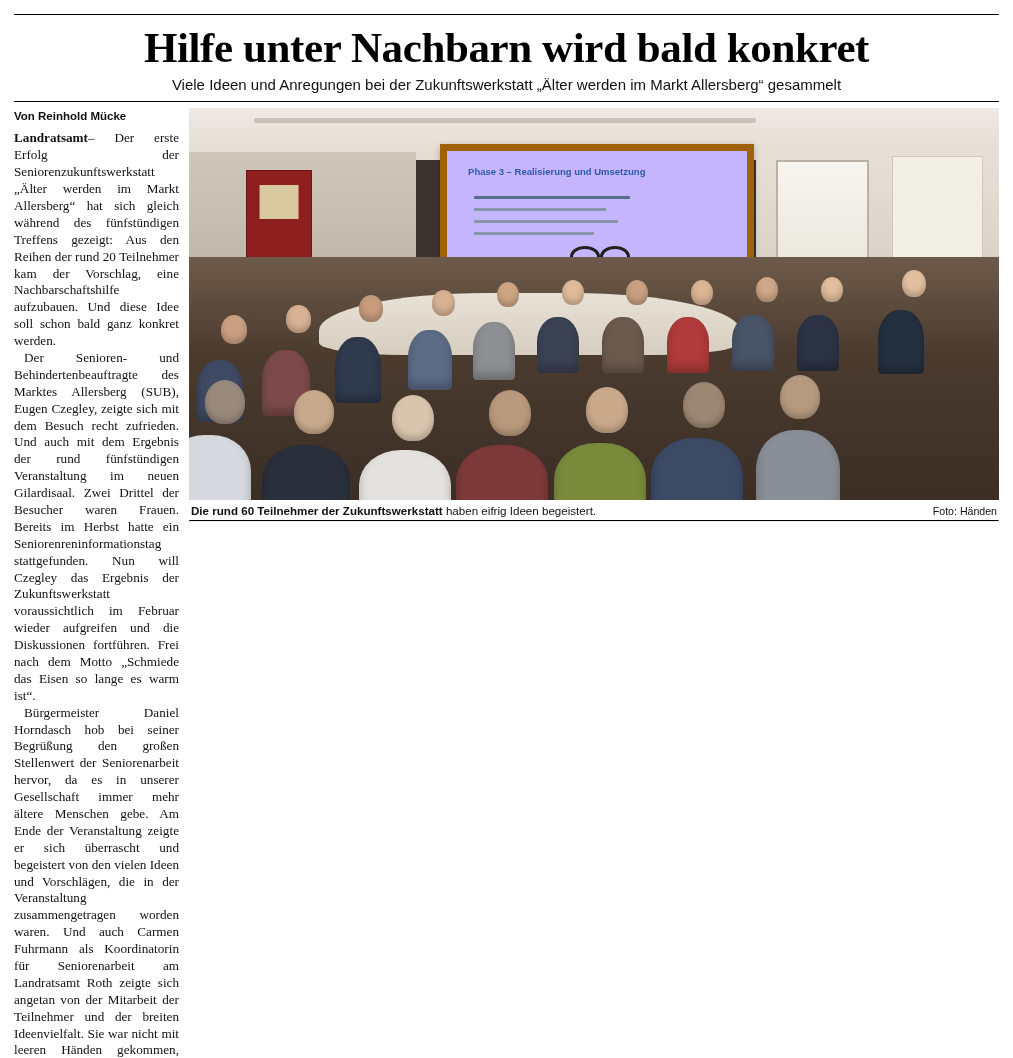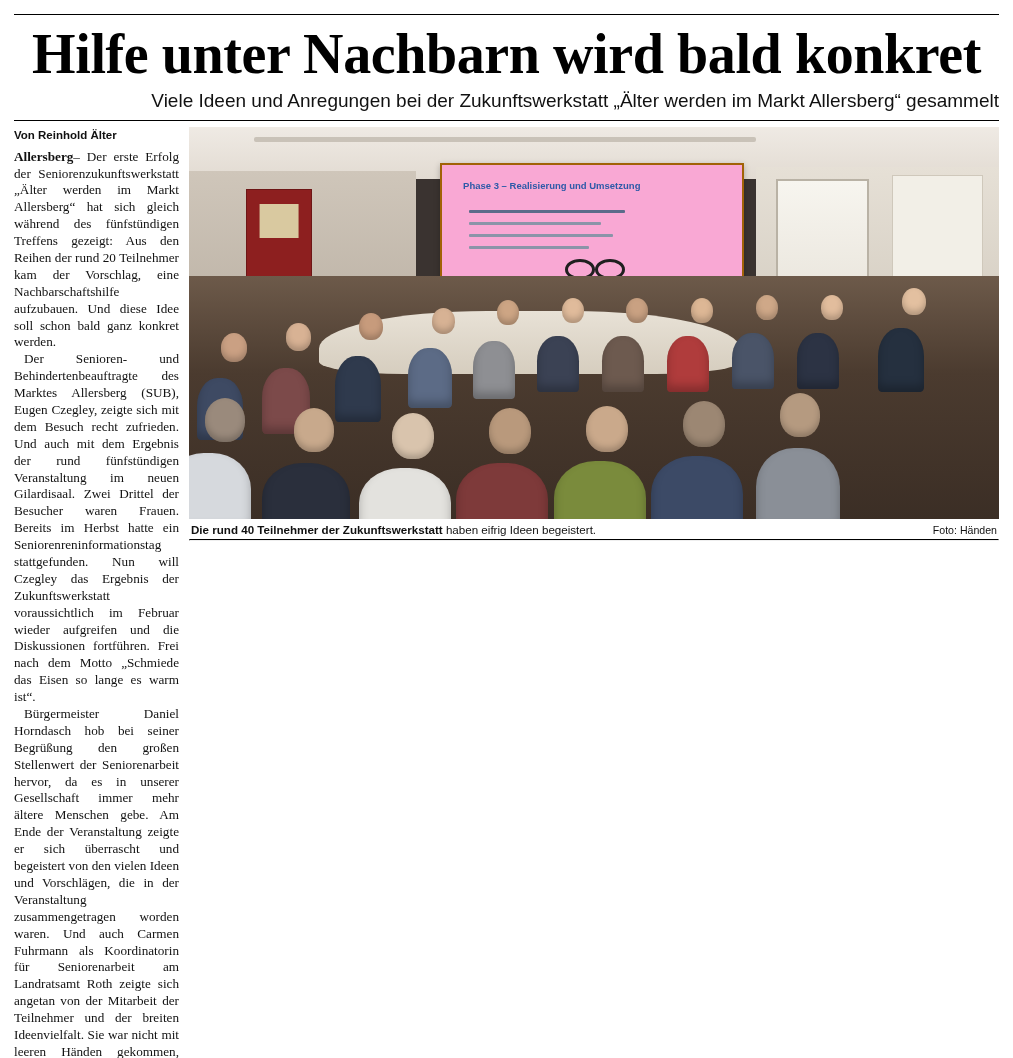--- a/index.html
+++ b/index.html
@@ -24,32 +24,32 @@
   .rule {
     border: 0;
     border-top: 1.5px solid #000;
     margin: 0;
   }
   .top-rule { margin: 14px 14px 0 14px; }
 
   .headline {
     font-family: "Liberation Serif", serif;
     font-weight: bold;
-    font-size: 56px;
+    font-size: 43px;
     line-height: 1.05;
     text-align: center;
     letter-spacing: -0.4px;
     margin: 10px 14px 6px 14px;
     color: #000;
   }
   .subhead {
     font-family: "Liberation Sans", sans-serif;
-    font-size: 19px;
+    font-size: 15px;
     line-height: 1.15;
-    text-align: right;
+    text-align: center;
     margin: 0 14px 8px 14px;
     color: #111;
     font-weight: 400;
   }
   .sub-rule { margin: 0 14px 0 14px; border-top: 1px solid #000; }
 
   
   .top-block {
     display: flex;
     margin: 6px 14px 0 14px;
@@ -99,21 +99,21 @@
   .ph-ceiling:after{
     content:""; position:absolute; left:8%; top:10px; width:62%; height:5px;
     background:#c9c2b8; border-radius:2px;
   }
   .ph-wall-left {
     position:absolute; left:0; top:44px; width:28%; height:150px;
     background:linear-gradient(180deg,#cfc6ba,#bdb3a6);
   }
   .ph-screen {
     position:absolute; left:31%; top:36px; width:37%; height:150px;
-    background:#f9a8d4; border:2px solid #a16207;
+    background:#c4b5fd; border:7px solid #a16207;
     box-shadow: 0 2px 6px rgba(0,0,0,.25);
   }
   .ph-screen .s-title{
     position:absolute; left:7%; top:10%; font-family:"Liberation Sans",sans-serif;
     font-size:9.5px; color:#2d5aa8; font-weight:bold;
   }
   .ph-screen .s-line{
     position:absolute; left:9%; height:3px; background:#5b6b8a; border-radius:1px;
   }
   .ph-glasses{
@@ -189,22 +189,22 @@
 
   <h1 class="headline">Hilfe unter Nachbarn wird bald konkret</h1>
 
   <div class="subhead">Viele Ideen und Anregungen bei der Zukunftswerkstatt „Älter werden im Markt Allersberg“ gesammelt</div>
 
   <hr class="rule sub-rule">
 
   <div class="top-block">
 
     <div class="lead-col">
-      <div class="byline">Von Reinhold Älter</div>
-      <p><b>Allersberg</b><span>– Der erste Erfolg der Seniorenzukunftswerkstatt „Älter werden im Markt Allersberg“ hat sich gleich während des fünfstündigen Treffens gezeigt: Aus den Reihen der rund 20 Teilnehmer kam der Vorschlag, eine Nachbarschaftshilfe aufzubauen. Und diese Idee soll schon bald ganz konkret werden.</span></p>
+      <div class="byline">Von Reinhold Mücke</div>
+      <p><b>Landratsamt</b><span>– Der erste Erfolg der Seniorenzukunftswerkstatt „Älter werden im Markt Allersberg“ hat sich gleich während des fünfstündigen Treffens gezeigt: Aus den Reihen der rund 20 Teilnehmer kam der Vorschlag, eine Nachbarschaftshilfe aufzubauen. Und diese Idee soll schon bald ganz konkret werden.</span></p>
       <p>Der Senioren- und Behindertenbeauftragte des Marktes Allersberg (SUB), Eugen Czegley, zeigte sich mit dem Besuch recht zufrieden. Und auch mit dem Ergebnis der rund fünfstündigen Veranstaltung im neuen Gilardisaal. Zwei Drittel der Besucher waren Frauen. Bereits im Herbst hatte ein Seniorenreninformationstag stattgefunden. Nun will Czegley das Ergebnis der Zukunftswerkstatt voraussichtlich im Februar wieder aufgreifen und die Diskussionen fortführen. Frei nach dem Motto „Schmiede das Eisen so lange es warm ist“.</p>
       <p>Bürgermeister Daniel Horndasch hob bei seiner Begrüßung den großen Stellenwert der Seniorenarbeit hervor, da es in unserer Gesellschaft immer mehr ältere Menschen gebe. Am Ende der Veranstaltung zeigte er sich überrascht und begeistert von den vielen Ideen und Vorschlägen, die in der Veranstaltung zusammengetragen worden waren. Und auch Carmen Fuhrmann als Koordinatorin für Seniorenarbeit am Landratsamt Roth zeigte sich angetan von der Mitarbeit der Teilnehmer und der breiten Ideenvielfalt. Sie war nicht mit leeren Händen gekommen, sondern hatte für jeden Teilnehmer eine SOS-Notfall- und Rettungsdose dabei, die ausgefüllt im Kühlschrank aufbewahrt werden soll und im Bedarfsfall lebensrettend sein kann. Sie wünschte aber, dass die Dose niemals zum Einsatz kommen möge.</p>
 
     </div>
 
     <div class="photo-wrap">
       <div class="photo">
         <div class="ph-ceiling"></div>
         <div class="ph-wall-left"></div>
         <div class="ph-wall-right"></div>
@@ -277,20 +277,20 @@
 
           <div class="head" style="left:61%; top:53%; width:42px; height:46px; background:#9c8773;"></div>
           <div class="body-s" style="left:57%; top:75%; width:92px; height:84px; background:#3c4a66;"></div>
 
           <div class="head" style="left:73%; top:50%; width:40px; height:44px; background:#b59a80;"></div>
           <div class="body-s" style="left:70%; top:72%; width:84px; height:86px; background:#8a8f97;"></div>
         </div>
       </div>
 
       <div class="caption-bar">
-        <div class="cap-main"><b>Die rund 40 Teilnehmer der Zukunftswerkstatt</b><span> haben eifrig Ideen begeistert.</span></div>
+        <div class="cap-main"><b>Die rund 60 Teilnehmer der Zukunftswerkstatt</b><span> haben eifrig Ideen begeistert.</span></div>
         <div class="cap-credit">Foto: Händen</div>
       </div>
       <hr class="photo-rule">
     </div>
   </div>
 
 </div>
 
 </body></html>

